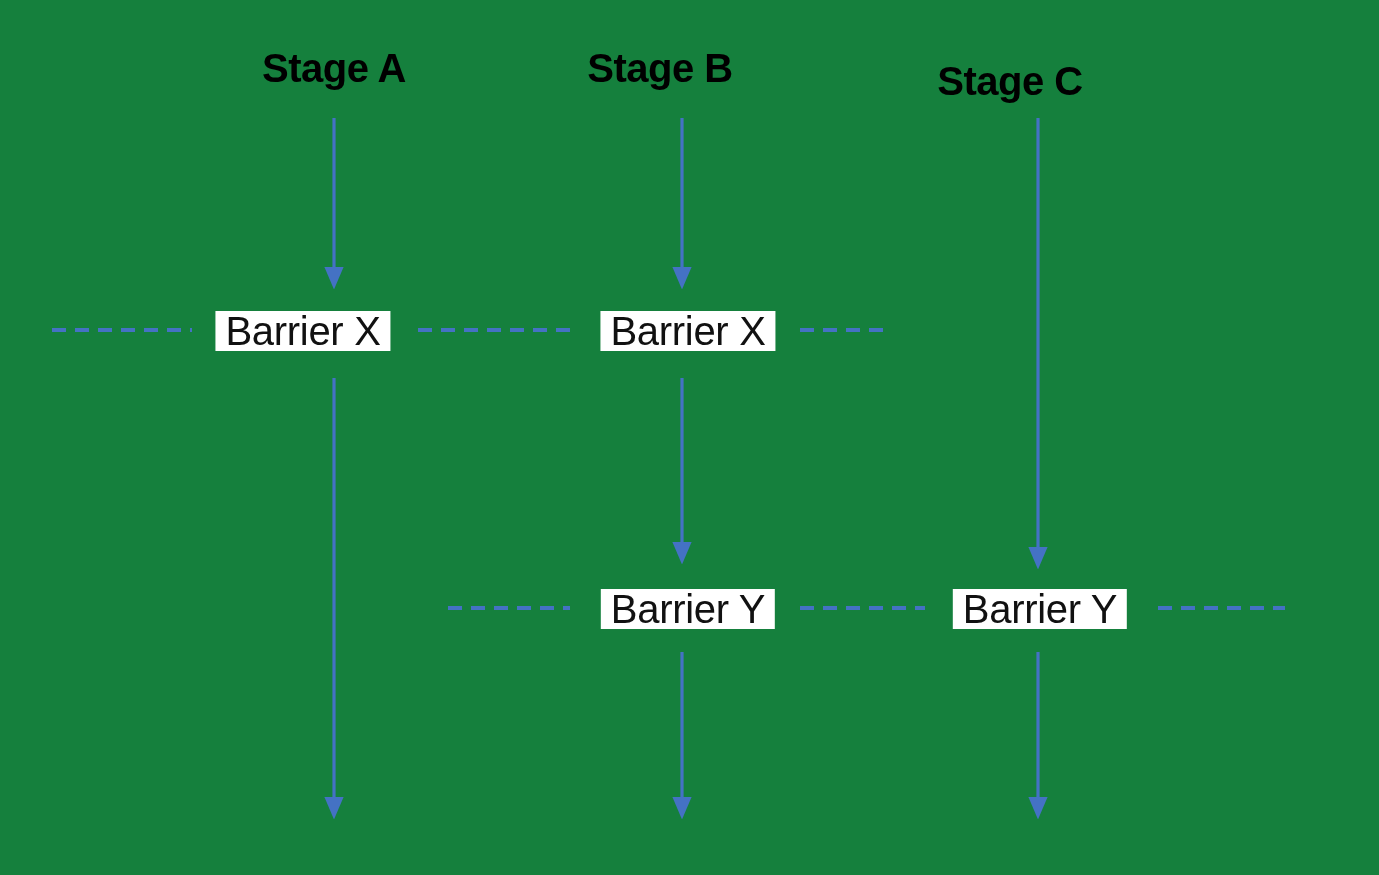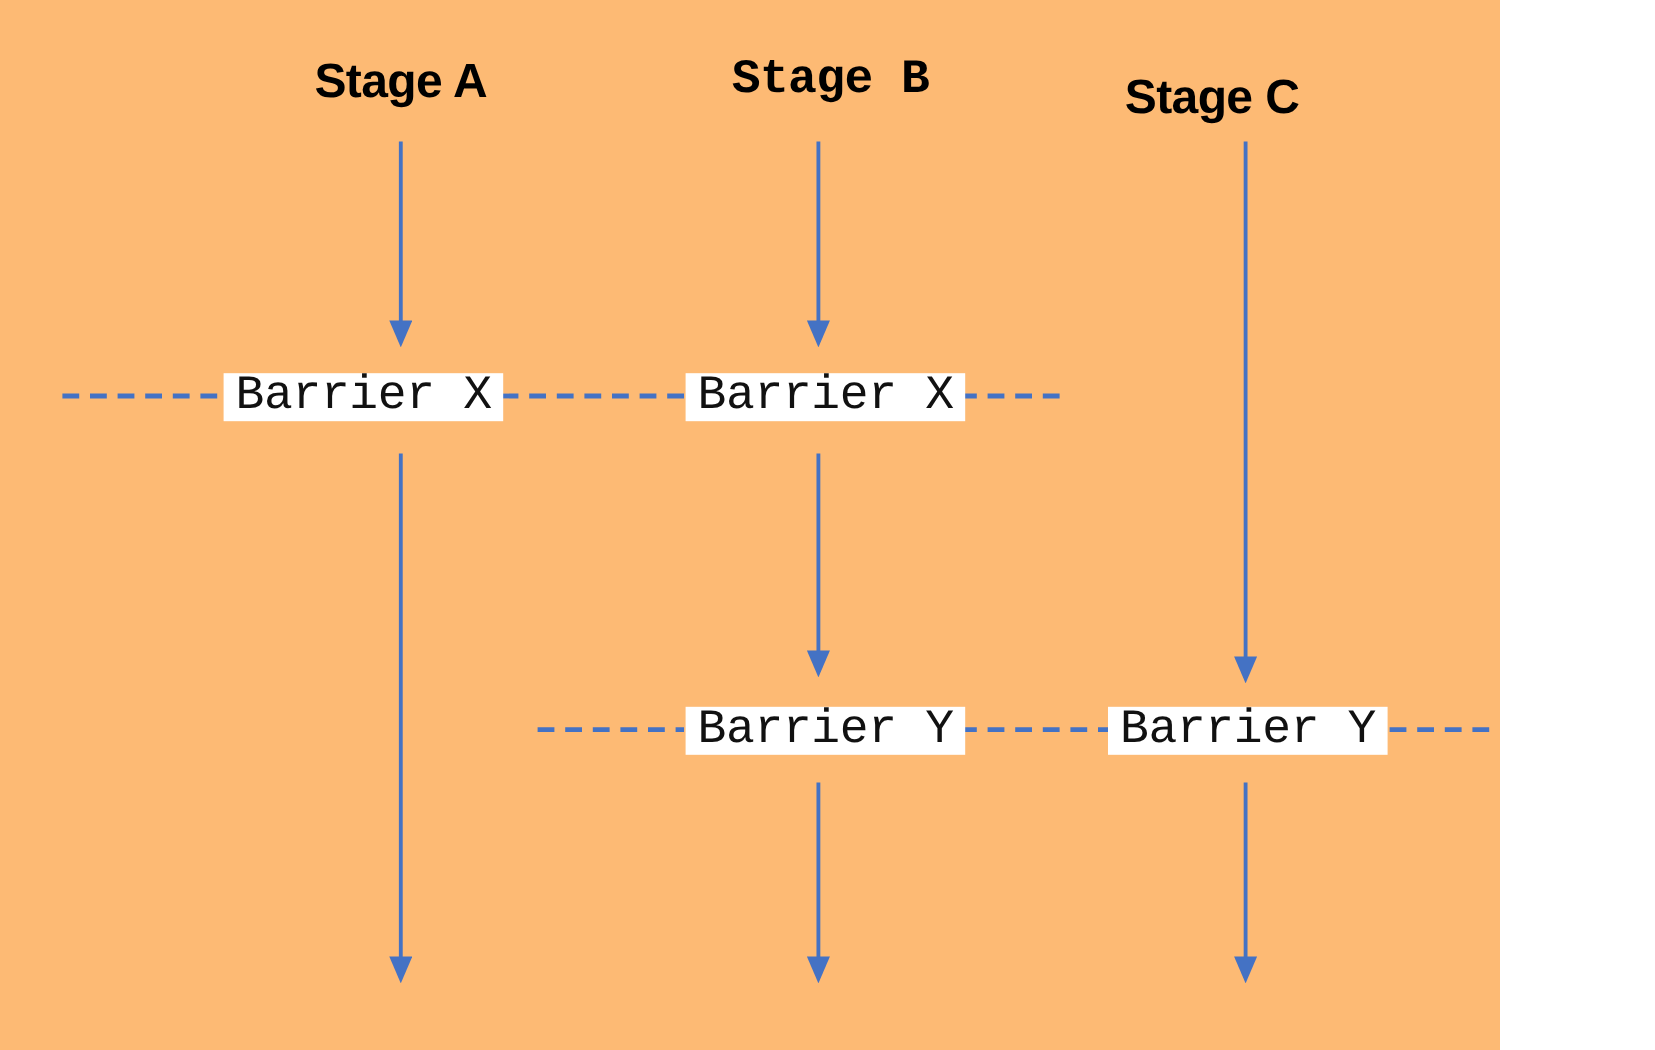--- a/index.html
+++ b/index.html
@@ -6,23 +6,23 @@
   html, body {
     margin: 0;
     padding: 0;
     background: #ffffff;
   }
   body {
     font-family: "Liberation Sans", "DejaVu Sans", sans-serif;
   }
   #canvas {
     position: relative;
-    width: 1250px;
+    width: 1379px;
     height: 875px;
-    background: #fdba74;
+    background: #15803d;
     overflow: hidden;
   }
   #diagram-svg {
     position: absolute;
     left: 0;
     top: 0;
     width: 1379px;
     height: 875px;
     display: block;
   }
@@ -42,21 +42,20 @@
     font-size: 40px;
     font-weight: normal;
     color: #111111;
     white-space: nowrap;
     letter-spacing: -0.3px;
     text-align: center;
     transform: translate(-50%, -50%);
     line-height: 1;
     background: #ffffff;
     padding: 0 10px;
-    font-family: Liberation Mono, monospace;
   }
 </style>
 </head>
 <body>
 
 <div id="canvas">
 
   <svg id="diagram-svg" viewBox="0 0 1379 875" xmlns="http://www.w3.org/2000/svg">
     <defs>
       <marker id="arrowhead" markerWidth="7" markerHeight="6" refX="5.6" refY="3" orient="auto" markerUnits="strokeWidth">
@@ -77,21 +76,21 @@
         <line x1="418" y1="330" x2="572" y2="330" stroke="#4472C4" stroke-width="4" stroke-linecap="butt" stroke-dasharray="14 9"></line>
         <line x1="800" y1="330" x2="890" y2="330" stroke="#4472C4" stroke-width="4" stroke-linecap="butt" stroke-dasharray="14 9"></line>
         <line x1="448" y1="608" x2="570" y2="608" stroke="#4472C4" stroke-width="4" stroke-linecap="butt" stroke-dasharray="14 9"></line>
         <line x1="800" y1="608" x2="925" y2="608" stroke="#4472C4" stroke-width="4" stroke-linecap="butt" stroke-dasharray="14 9"></line>
         <line x1="1158" y1="608" x2="1285" y2="608" stroke="#4472C4" stroke-width="4" stroke-linecap="butt" stroke-dasharray="14 9"></line>
       </g>
   </svg>
 
   <div id="headers-layer">
       <div class="stage-header" style="left: 334px; top: 48px;">Stage A</div>
-      <div class="stage-header" style="left: 692px; top: 48px; font-family: Liberation Mono, monospace;">Stage B</div>
+      <div class="stage-header" style="left: 660px; top: 48px;">Stage B</div>
       <div class="stage-header" style="left: 1010px; top: 48px; margin-top: 13px;">Stage C</div>
     </div>
   <div id="barriers-layer">
       <div class="barrier-label" style="left: 303px; top: 331px;">Barrier X</div>
       <div class="barrier-label" style="left: 688px; top: 331px;">Barrier X</div>
       <div class="barrier-label" style="left: 688px; top: 609px;">Barrier Y</div>
       <div class="barrier-label" style="left: 1040px; top: 609px;">Barrier Y</div>
     </div>
 
 </div>

